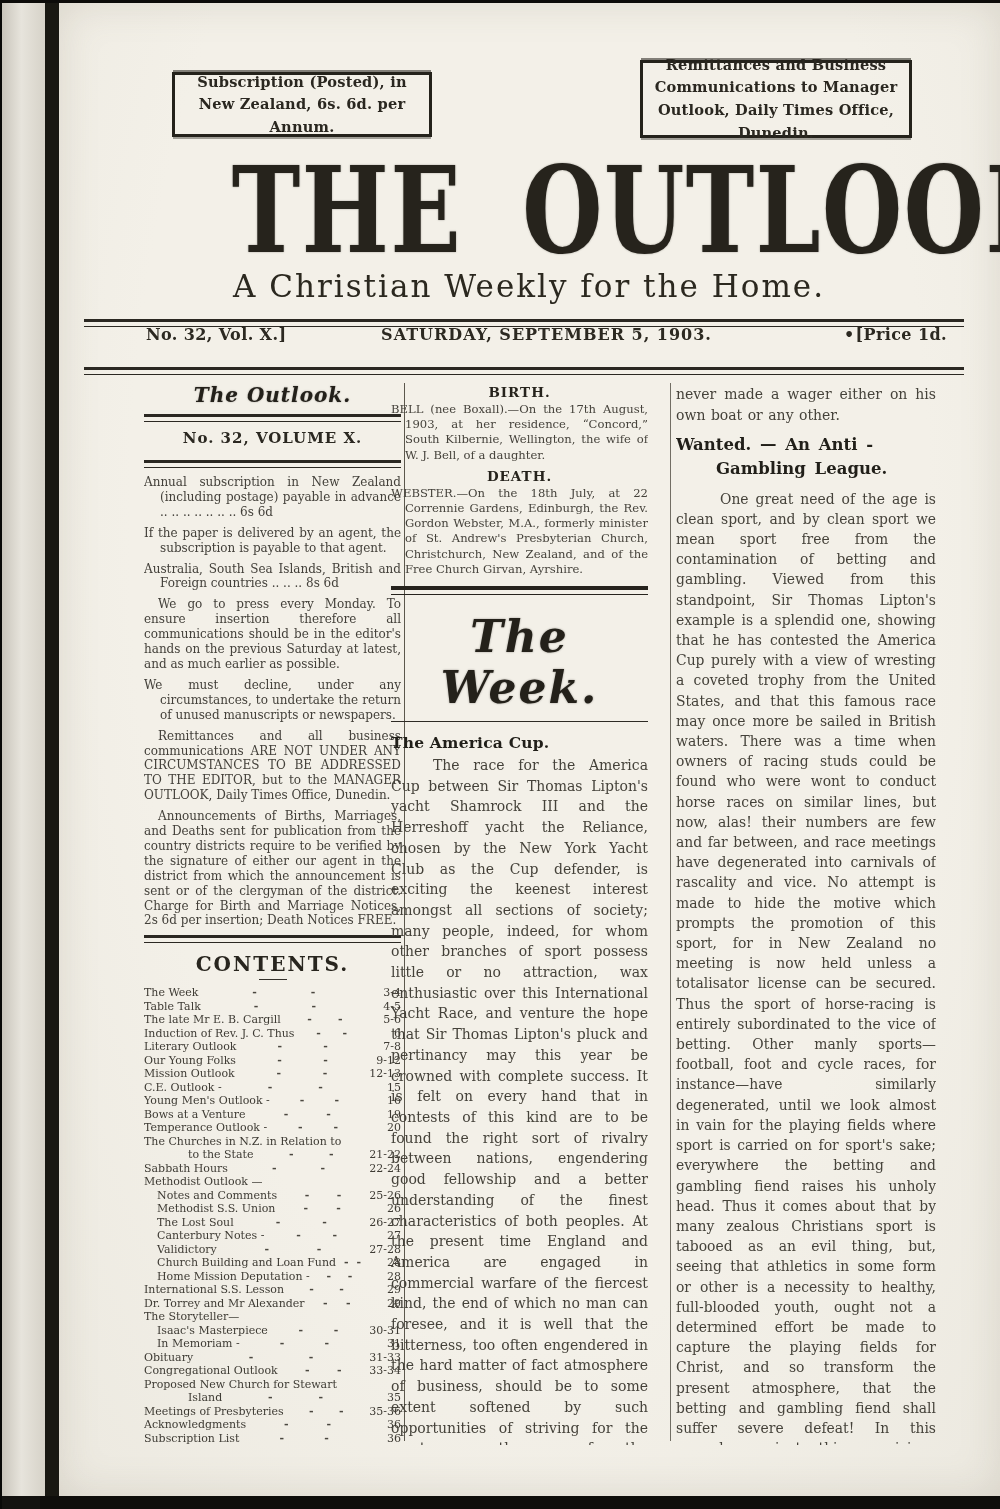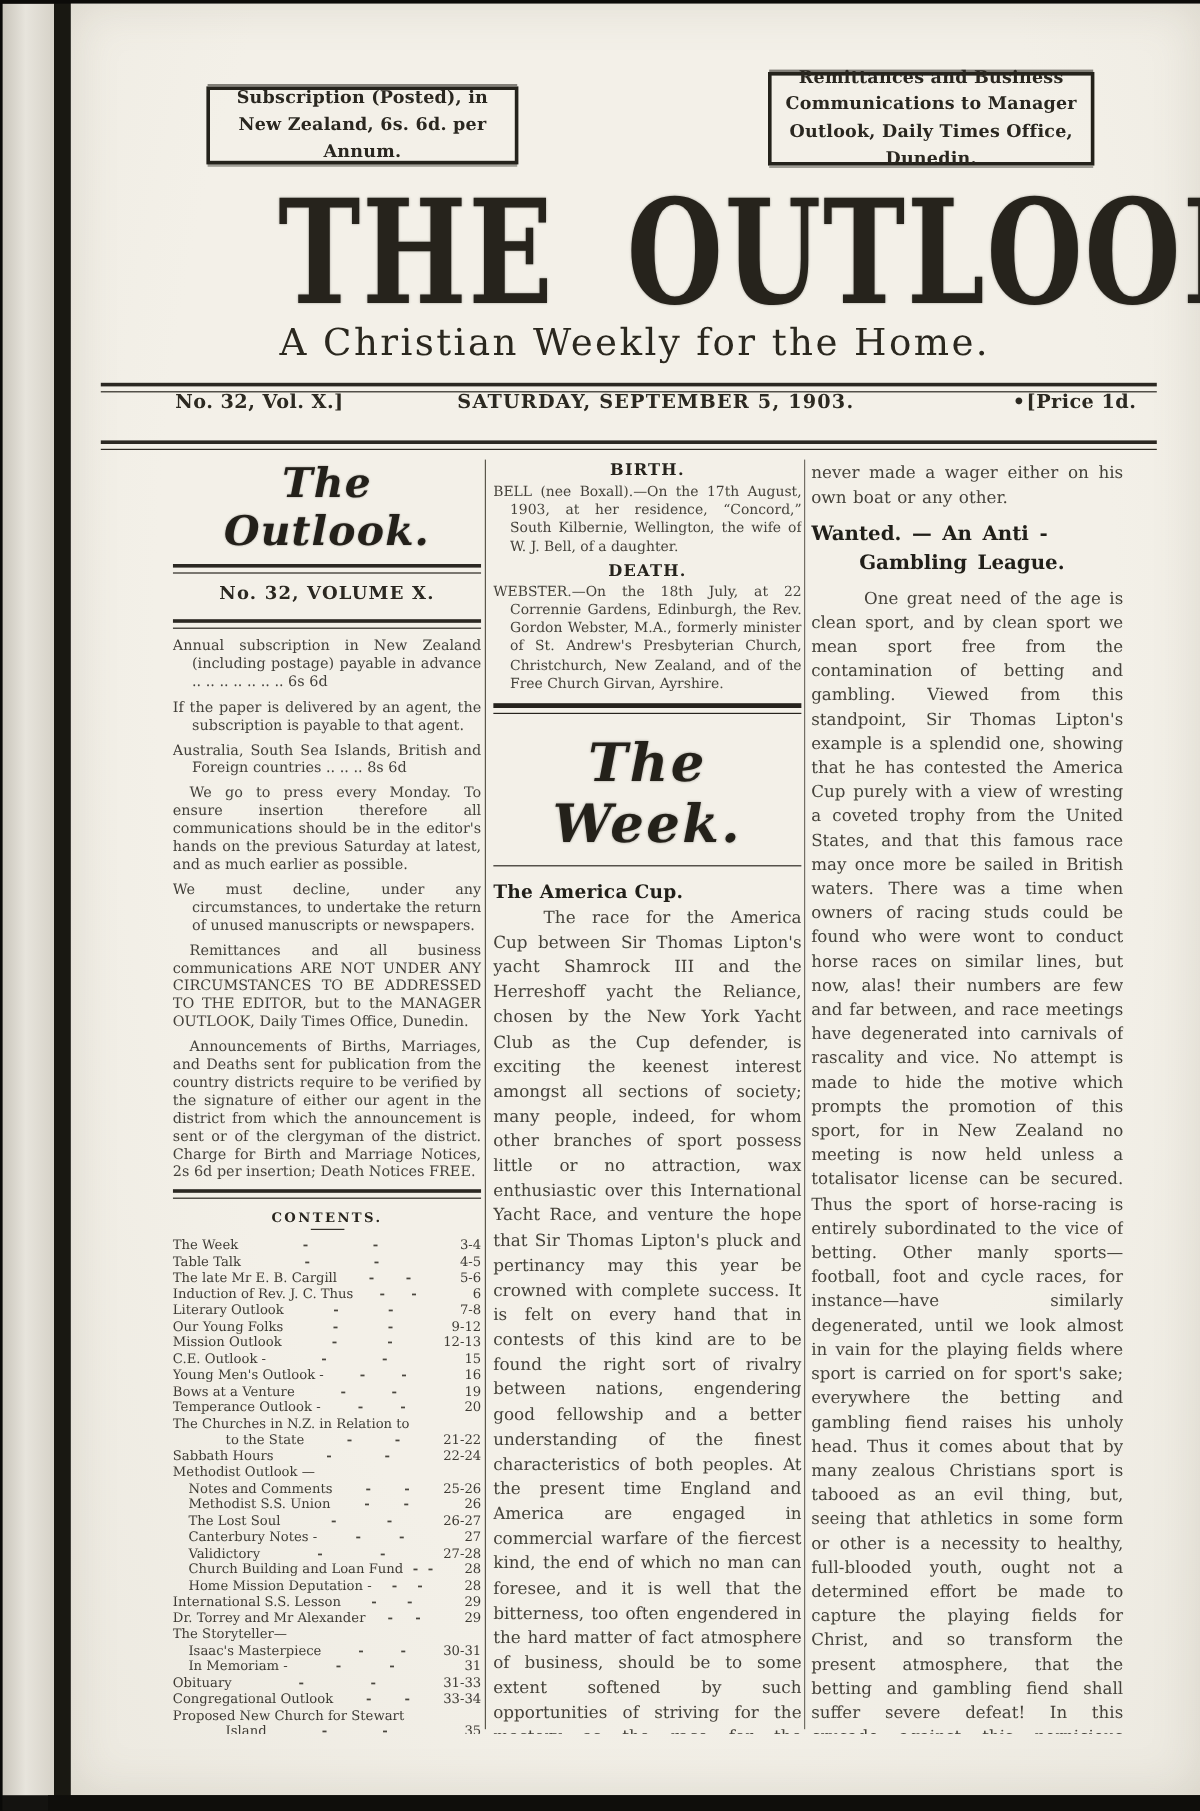--- a/index.html
+++ b/index.html
@@ -60,43 +60,43 @@
     font-size:16px;font-weight:bold;color:#2c2921;
   }
   .dl-issue{position:absolute;left:2px;top:2px;letter-spacing:0.4px;}
   .dl-date{position:absolute;left:0;right:0;top:2px;text-align:center;letter-spacing:1px;}
   .dl-dot{position:absolute;left:700px;top:2px;}
   .dl-price{position:absolute;right:2px;top:2px;letter-spacing:0.4px;}
 
   
   .col{position:absolute;top:380px;height:1062px;overflow:hidden;box-sizing:border-box;}
   .col-left{left:85px;width:257px;}
-  .col-mid{left:352px;width:257px;}
+  .col-mid{left:332px;width:257px;}
   .col-right{left:617px;width:260px;}
   .vdiv{position:absolute;top:380px;width:1px;height:1058px;background:#5b574c;}
   .vdiv-1{left:345px;}
   .vdiv-2{left:611px;opacity:0.85;}
 
   
   .script-head{
-    font-size:34px;font-weight:bold;font-style:italic;text-align:center;
+    font-size:20px;font-weight:bold;font-style:italic;text-align:center;
     color:#23201a;margin:0;letter-spacing:1px;
     text-shadow:0 0 1.5px rgba(35,32,26,0.5);
   }
   .col-left .rule-double{margin-top:7px;}
   .volume-line{
     text-align:center;font-weight:bold;font-size:15px;letter-spacing:1px;
     color:#2b2821;padding:7px 0 6px;
   }
   .notices{padding-top:7px;font-size:12px;line-height:14.9px;text-align:justify;color:#43403a;}
   .notice{margin:0 0 6px;}
   .notice.hang{padding-left:16px;text-indent:-16px;}
   .notice.ind{text-indent:14px;}
   .contents-head{
-    text-align:center;font-weight:bold;font-size:11px;letter-spacing:2px;
+    text-align:center;font-weight:bold;font-size:20px;letter-spacing:2px;
     color:#28251e;margin:9px 0 3px;
   }
   .contents-dash{width:28px;border-top:1.6px solid #33302a;margin:0 auto 6px;}
   .toc{font-size:11px;line-height:13.5px;color:#3e3b34;}
   .toc-row{display:flex;align-items:flex-end;}
   .toc-row.i1{padding-left:13px;}
   .toc-row.i2{padding-left:44px;}
   .toc-label{white-space:nowrap;}
   .toc-dots{flex:1;display:flex;justify-content:space-evenly;align-items:flex-end;min-width:12px;color:#4a473f;}
   .toc-dots i{font-style:normal;font-weight:bold;}

